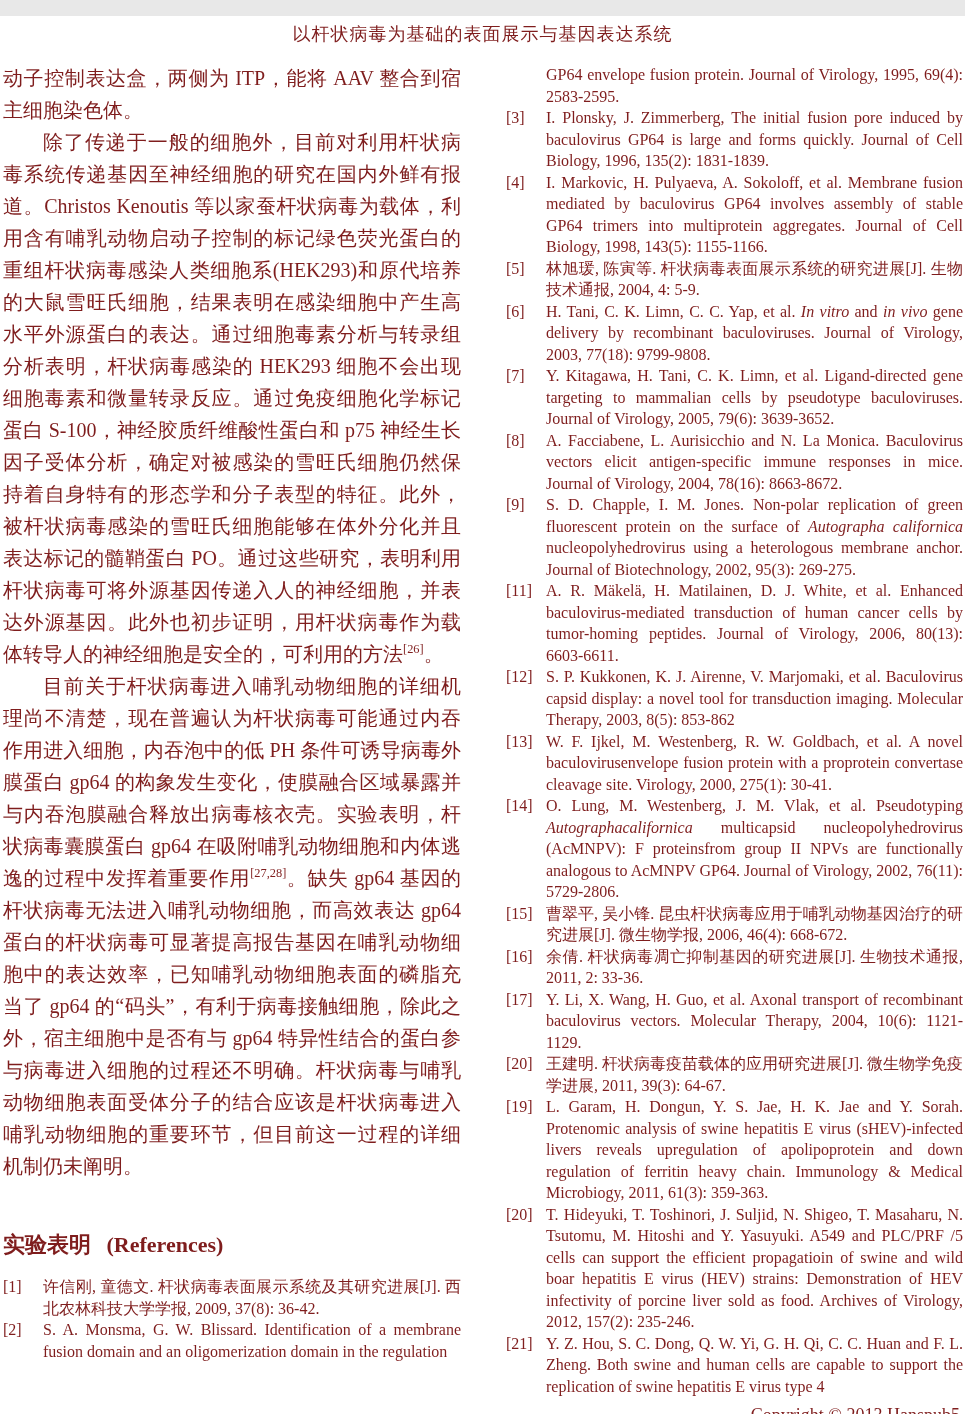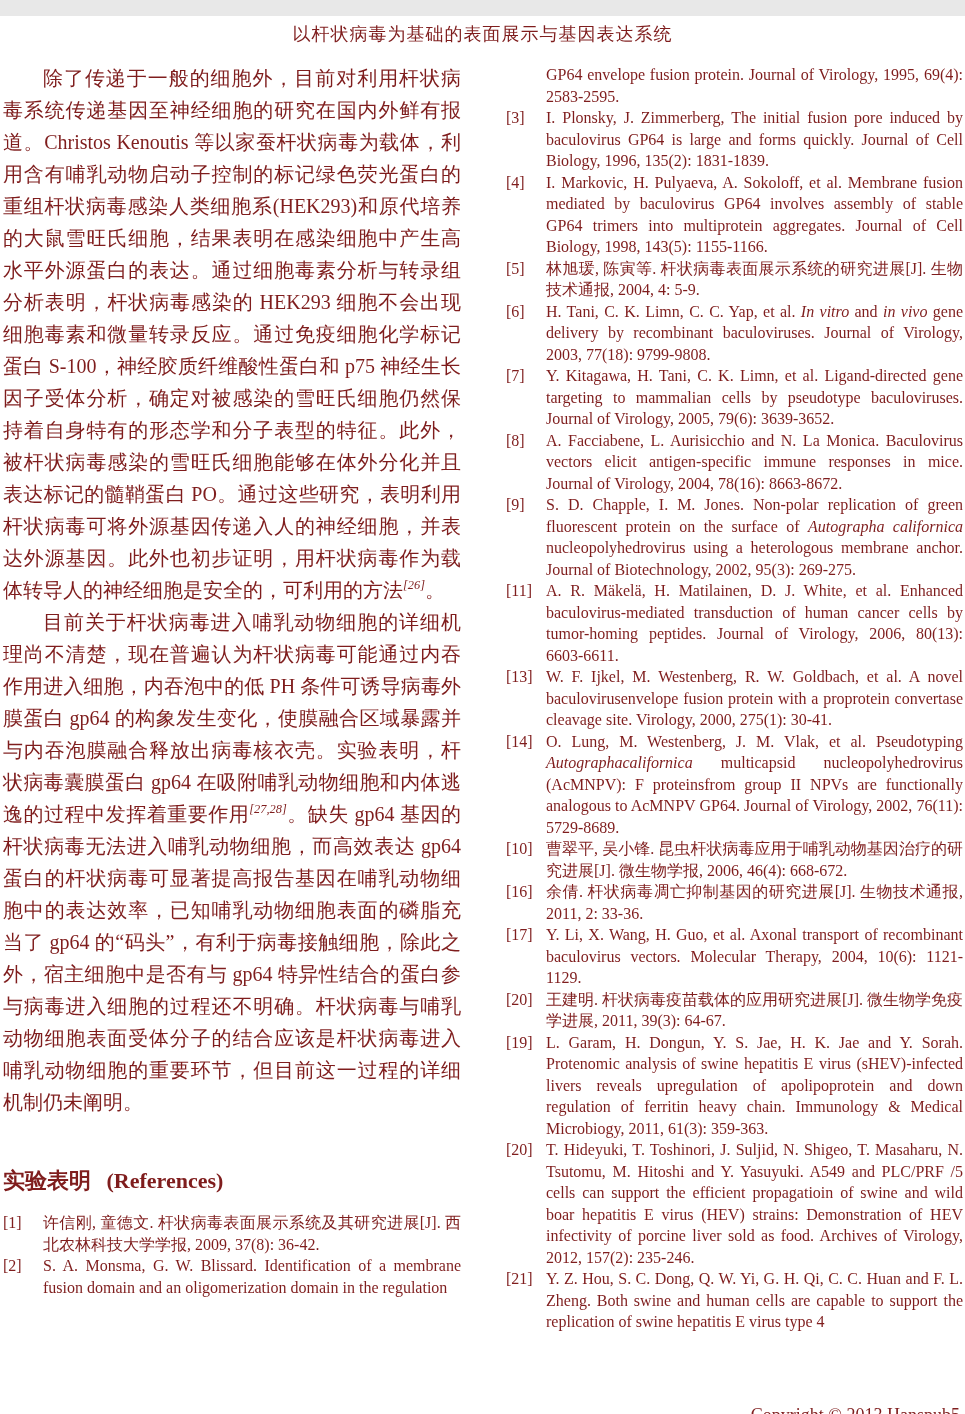--- a/index.html
+++ b/index.html
@@ -20,21 +20,21 @@
   }
   .col { position:absolute; top:46px; }
   .col-left  { left:3px;  width:458px; }
   .col-right { left:506px; width:457px; top:48px; }
   .para {
     font-size:20px;
     line-height:32px;
     text-align:justify;
   }
   .para.indent { text-indent:2em; }
-  sup { font-size:0.62em; line-height:0;font-style:italic; }
+  sup { font-size:0.62em; line-height:0; }
   .refs-heading {
     margin:48px 0 16px 0;
     font-size:22px;
     font-weight:bold;
     font-family:"Liberation Serif","DejaVu Serif",serif;
   }
   .refs-heading .en { margin-left:10px; }
   .ref-list { list-style:none; margin:0; padding:0; font-size:16px; line-height:21.5px; }
   .ref-item { display:flex; }
   .ref-num  { flex:0 0 40px; }
@@ -49,20 +49,21 @@
 <body>
 
 <div class="page">
 
   <div class="running-header">
     <span>以杆状病毒为基础的表面展示与基因表达系统</span>
   </div>
 
   <div class="col col-left">
     <div id="paragraphs">
+        <div class="para"><span>动子控制表达盒，两侧为 ITP，能将 AAV 整合到宿主细胞染色体。</span></div>
         <div class="para indent"><span>除了传递于一般的细胞外，目前对利用杆状病毒系统传递基因至神经细胞的研究在国内外鲜有报道。Christos Kenoutis 等以家蚕杆状病毒为载体，利用含有哺乳动物启动子控制的标记绿色荧光蛋白的重组杆状病毒感染人类细胞系(HEK293)和原代培养的大鼠雪旺氏细胞，结果表明在感染细胞中产生高水平外源蛋白的表达。通过细胞毒素分析与转录组分析表明，杆状病毒感染的 HEK293 细胞不会出现细胞毒素和微量转录反应。通过免疫细胞化学标记蛋白 S-100，神经胶质纤维酸性蛋白和 p75 神经生长因子受体分析，确定对被感染的雪旺氏细胞仍然保持着自身特有的形态学和分子表型的特征。此外，被杆状病毒感染的雪旺氏细胞能够在体外分化并且表达标记的髓鞘蛋白 PO。通过这些研究，表明利用杆状病毒可将外源基因传递入人的神经细胞，并表达外源基因。此外也初步证明，用杆状病毒作为载体转导人的神经细胞是安全的，可利用的方法</span><sup>[26]</sup><span>。</span></div>
         <div class="para indent"><span>目前关于杆状病毒进入哺乳动物细胞的详细机理尚不清楚，现在普遍认为杆状病毒可能通过内吞作用进入细胞，内吞泡中的低 PH 条件可诱导病毒外膜蛋白 gp64 的构象发生变化，使膜融合区域暴露并与内吞泡膜融合释放出病毒核衣壳。实验表明，杆状病毒囊膜蛋白 gp64 在吸附哺乳动物细胞和内体逃逸的过程中发挥着重要作用</span><sup>[27,28]</sup><span>。缺失 gp64 基因的杆状病毒无法进入哺乳动物细胞，而高效表达 gp64 蛋白的杆状病毒可显著提高报告基因在哺乳动物细胞中的表达效率，已知哺乳动物细胞表面的磷脂充当了 gp64 的“码头”，有利于病毒接触细胞，除此之外，宿主细胞中是否有与 gp64 特异性结合的蛋白参与病毒进入细胞的过程还不明确。杆状病毒与哺乳动物细胞表面受体分子的结合应该是杆状病毒进入哺乳动物细胞的重要环节，但目前这一过程的详细机制仍未阐明。</span></div>
       </div>
     <h2 class="refs-heading">
       <span class="zh">实验表明</span>
       <span class="en">(References)</span>
     </h2>
     <ol class="ref-list" id="left-refs">
         <li class="ref-item">
           <span class="ref-num">[1]</span>
@@ -107,29 +108,33 @@
         </li>
         <li class="ref-item">
           <span class="ref-num">[9]</span>
           <span class="ref-text"><span>S. D. Chapple, I. M. Jones. Non-polar replication of green fluorescent protein on the surface of </span><i>Autographa californica</i><span> nucleopolyhedrovirus using a heterologous membrane anchor. Journal of Biotechnology, 2002, 95(3): 269-275.</span></span>
         </li>
         <li class="ref-item">
           <span class="ref-num">[11]</span>
           <span class="ref-text"><span>A. R. Mäkelä, H. Matilainen, D. J. White, et al. Enhanced baculovirus-mediated transduction of human cancer cells by tumor-homing peptides. Journal of Virology, 2006, 80(13): 6603-6611.</span></span>
         </li>
         <li class="ref-item">
+          <span class="ref-num">[12]</span>
+          <span class="ref-text"><span>S. P. Kukkonen, K. J. Airenne, V. Marjomaki, et al. Baculovirus capsid display: a novel tool for transduction imaging. Molecular Therapy, 2003, 8(5): 853-862</span></span>
+        </li>
+        <li class="ref-item">
           <span class="ref-num">[13]</span>
           <span class="ref-text"><span>W. F. Ijkel, M. Westenberg, R. W. Goldbach, et al. A novel baculovirusenvelope fusion protein with a proprotein convertase cleavage site. Virology, 2000, 275(1): 30-41.</span></span>
         </li>
         <li class="ref-item">
           <span class="ref-num">[14]</span>
-          <span class="ref-text"><span>O. Lung, M. Westenberg, J. M. Vlak, et al. Pseudotyping </span><i>Autographacalifornica</i><span> multicapsid nucleopolyhedrovirus (AcMNPV): F proteinsfrom group II NPVs are functionally analogous to AcMNPV GP64. Journal of Virology, 2002, 76(11): 5729-8689.</span></span>
+          <span class="ref-text"><span>O. Lung, M. Westenberg, J. M. Vlak, et al. Pseudotyping </span><i>Autographacalifornica</i><span> multicapsid nucleopolyhedrovirus (AcMNPV): F proteinsfrom group II NPVs are functionally analogous to AcMNPV GP64. Journal of Virology, 2002, 76(11): 5729-2806.</span></span>
         </li>
         <li class="ref-item">
-          <span class="ref-num">[10]</span>
+          <span class="ref-num">[15]</span>
           <span class="ref-text"><span>曹翠平, 吴小锋. 昆虫杆状病毒应用于哺乳动物基因治疗的研究进展[J]. 微生物学报, 2006, 46(4): 668-672.</span></span>
         </li>
         <li class="ref-item">
           <span class="ref-num">[16]</span>
           <span class="ref-text"><span>余倩. 杆状病毒凋亡抑制基因的研究进展[J]. 生物技术通报, 2011, 2: 33-36.</span></span>
         </li>
         <li class="ref-item">
           <span class="ref-num">[17]</span>
           <span class="ref-text"><span>Y. Li, X. Wang, H. Guo, et al. Axonal transport of recombinant baculovirus vectors. Molecular Therapy, 2004, 10(6): 1121- 1129.</span></span>
         </li>

